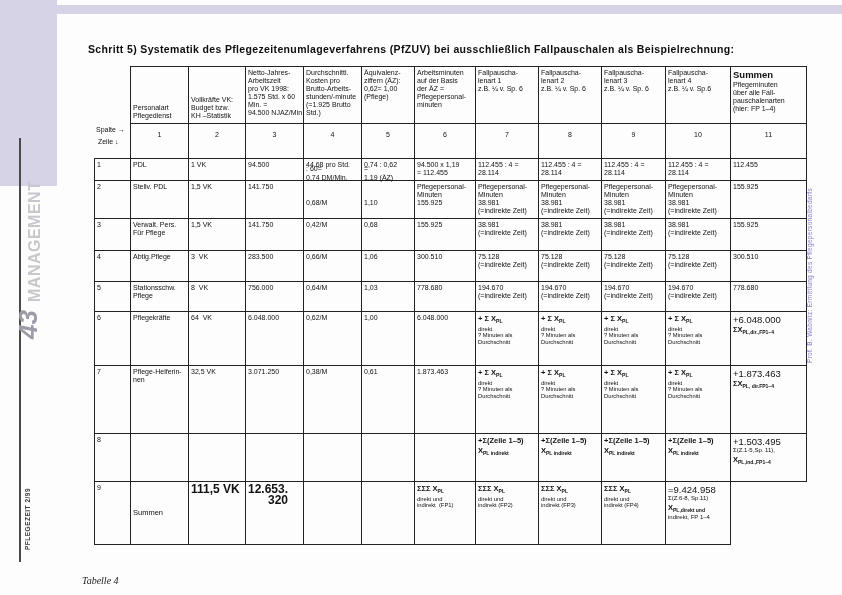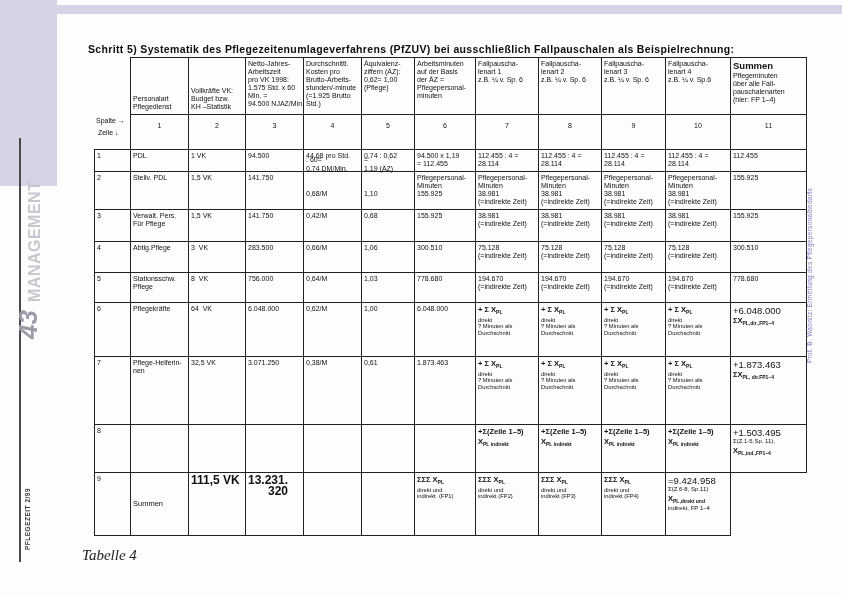--- a/index.html
+++ b/index.html
@@ -8,23 +8,23 @@
   .lav-top{position:absolute;left:0;top:5px;width:842px;height:9px;background:var(--lav,#d6d3e7);}
   .lav-left{position:absolute;left:0;top:0;width:57px;height:186px;background:var(--lav,#d6d3e7);}
   .vrule{position:absolute;left:19px;top:138px;width:2px;height:424px;background:var(--rule,#4a4a4a);}
   .vert{writing-mode:vertical-rl;transform:rotate(180deg);position:absolute;white-space:nowrap;}
   .mag{left:26px;top:186px;height:116px;font-size:16px;font-weight:bold;color:var(--gray1,#c7c7cd);letter-spacing:.5px;}
   .pnum{left:13px;top:303px;height:36px;font-size:26px;font-weight:bold;font-style:italic;color:var(--gray2,#9c9ba8);}
   .issue{left:24px;top:486px;height:64px;font-size:6.5px;font-weight:bold;color:#3a3a3a;letter-spacing:.5px;}
   .article{left:806px;top:163px;height:200px;font-size:6.5px;color:var(--purple,#8a7cc8);letter-spacing:.3px;}
   .title{position:absolute;left:80px;top:35px;margin:8px;font-size:10.5px;font-weight:bold;
          letter-spacing:.35px;color:#0d0d0d;white-space:nowrap;}
-  .caption{position:absolute;left:82px;top:547px;font-family:"Liberation Serif","DejaVu Serif",serif;
-           font-style:italic;font-size:15px;color:#222;}
-  .tbl{position:absolute;left:80px;top:57px;display:grid;padding-left:14px;}
+  .caption{position:absolute;left:82px;top:575px;font-family:"Liberation Serif","DejaVu Serif",serif;
+           font-style:italic;font-size:10px;color:#222;}
+  .tbl{position:absolute;left:80px;top:66px;display:grid;padding-left:14px;}
   .cell{box-sizing:border-box;position:relative;font-size:7px;line-height:8px;padding:2px 2px;
         display:flex;flex-direction:column;justify-content:flex-start;overflow:visible;}
   .bR{border-right:1px solid #222;} .bB{border-bottom:1px solid #222;}
   .bL{border-left:1px solid #222;} .bT{border-top:1px solid #222;}
   .ln{white-space:pre;min-height:1px;}
   .vb{justify-content:flex-end;padding-bottom:3px;} .vc{justify-content:center;}
   .colnum{text-align:center;padding-top:7px;}
   .corner .ln{margin-bottom:4px;}
   .md{font-size:7.5px;}
   .bigall{font-size:12px;font-weight:bold;line-height:11px;}
@@ -521,21 +521,21 @@
       <div class="cell bR bB bL">
         <div class="ln">9</div>
       </div>
       <div class="cell bR bB vc md">
         <div class="ln">Summen</div>
       </div>
       <div class="cell bR bB bigall">
         <div class="ln">111,5 VK</div>
       </div>
       <div class="cell bR bB bigall">
-        <div class="ln">13.231.</div>
+        <div class="ln">12.653.</div>
         <div class="ln">      320</div>
       </div>
       <div class="cell bR bB">
         <div class="ln">&nbsp;</div>
       </div>
       <div class="cell bR bB">
         <div class="ln">&nbsp;</div>
       </div>
       <div class="cell bR bB">
         <div class="ln f1"><span class="ul">ΣΣΣ</span> X<span class="sb">PL</span></div>

